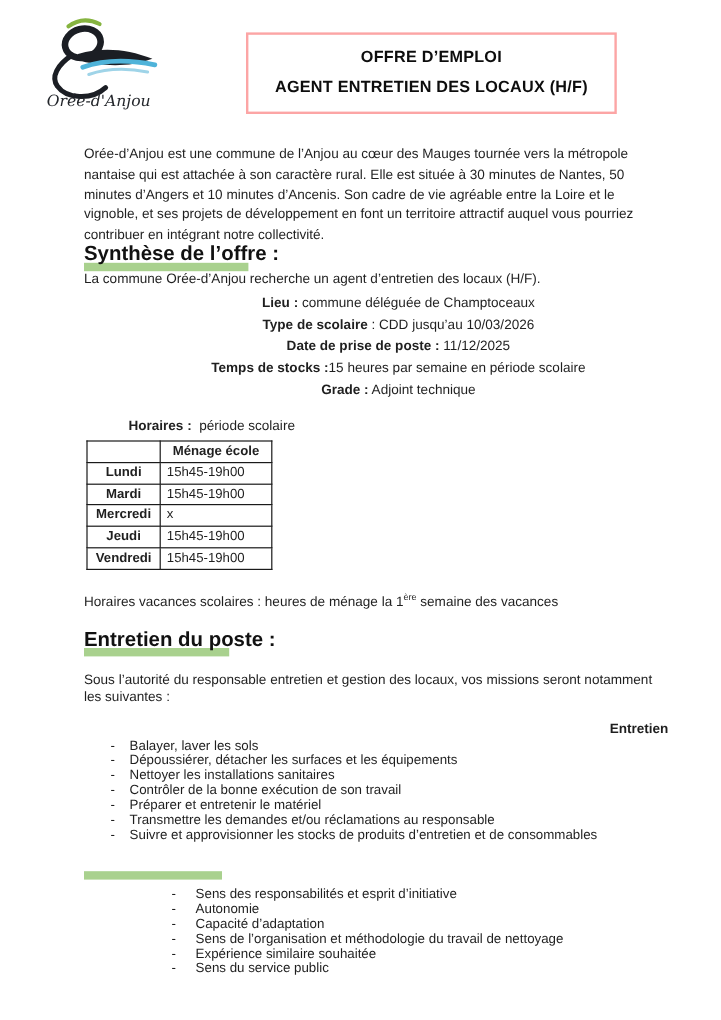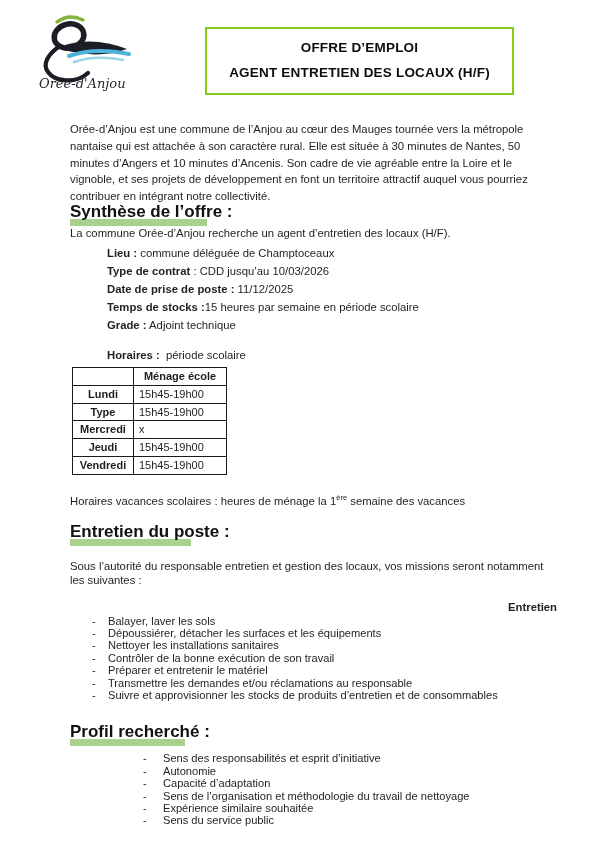--- a/index.html
+++ b/index.html
@@ -10,21 +10,21 @@
     color:#1f1f1f;
     position:relative;
     overflow:hidden;
   }
   .page { position:absolute; inset:0; }
 
   
   .logo-wrap { position:absolute; left:38px; top:10px; width:102px; height:92px; }
   .title-box {
     position:absolute; left:205px; top:27px; width:309px;
-    border:2px solid #84cc16;
+    border:2px solid #fca5a5;
     text-align:center;
     padding:6px 2px 8px 2px;
     box-sizing:border-box;
   }
   .title-line {
     font-weight:bold; font-size:13.5px; line-height:25px;
     letter-spacing:0.2px; color:#0d0d0d;
   }
 
   
@@ -39,21 +39,21 @@
     color:#111; margin:0;
   }
   .greenbar { height:7px; margin-top:1px; }
   .bar-synthese { width:137px; }
   .bar-missions { width:121px; }
   .bar-profil  { width:115px; }
 
   .lead { line-height:14px; }
 
   .details { margin-left:37px; margin-top:4px; }
-  .detail-line { line-height:18px; white-space:pre-wrap; }
+  .detail-line { line-height:18px; white-space:pre-wrap;text-align:center; }
   .lbl { font-weight:bold; }
 
   .horaires-line { margin-left:37px; margin-top:14px; line-height:14px; white-space:pre-wrap; }
 
   table.schedule {
     border-collapse:collapse;
     margin-top:5px; margin-left:2px;
     font-size:11px;
   }
   table.schedule th, table.schedule td {
@@ -124,40 +124,40 @@
 
     <div class="synthese-heading-wrap">
       <div class="section-heading">Synthèse de l’offre :</div>
       <div class="greenbar bar-synthese" style="background: rgb(169, 209, 142);"></div>
     </div>
 
     <div class="lead">La commune Orée-d’Anjou recherche un agent d’entretien des locaux (H/F).</div>
 
     <div class="details">
       <div class="detail-line"><span class="lbl">Lieu :</span><span> commune déléguée de Champtoceaux</span></div>
-      <div class="detail-line"><span class="lbl">Type de contrat</span><span> : CDD jusqu’au 10/03/2026</span></div>
+      <div class="detail-line"><span class="lbl">Type de scolaire</span><span> : CDD jusqu’au 10/03/2026</span></div>
       <div class="detail-line"><span class="lbl">Date de prise de poste :</span><span> 11/12/2025</span></div>
       <div class="detail-line"><span class="lbl">Temps de stocks :</span><span>15 heures par semaine en période scolaire</span></div>
       <div class="detail-line"><span class="lbl">Grade :</span><span> Adjoint technique</span></div>
     </div>
 
     <div class="horaires-line"><span class="lbl">Horaires :</span><span>  période scolaire</span></div>
 
     <table class="schedule">
       <tbody>
           <tr>
         <th class="col-day"></th>
         <th class="col-head">Ménage école</th>
       </tr>
       <tr>
         <td class="day">Lundi</td>
         <td class="hours">15h45-19h00</td>
       </tr>
       <tr>
-        <td class="day">Type</td>
+        <td class="day">Mardi</td>
         <td class="hours">15h45-19h00</td>
       </tr>
       <tr>
         <td class="day">Mercredi</td>
         <td class="hours">x</td>
       </tr>
       <tr>
         <td class="day">Jeudi</td>
         <td class="hours">15h45-19h00</td>
       </tr>
@@ -204,21 +204,20 @@
           <span class="dash">-</span>
           <span>Transmettre les demandes et/ou réclamations au responsable</span>
         </div>
       <div class="li">
           <span class="dash">-</span>
           <span>Suivre et approvisionner les stocks de produits d’entretien et de consommables</span>
         </div>
     </div>
 
     <div class="profil-heading-wrap">
-      <div class="section-heading">Profil recherché :</div>
       <div class="greenbar bar-profil" style="background: rgb(169, 209, 142);"></div>
     </div>
 
     <div class="dash-list profil-list">
       <div class="li">
           <span class="dash">-</span>
           <span>Sens des responsabilités et esprit d’initiative</span>
         </div>
       <div class="li">
           <span class="dash">-</span>

